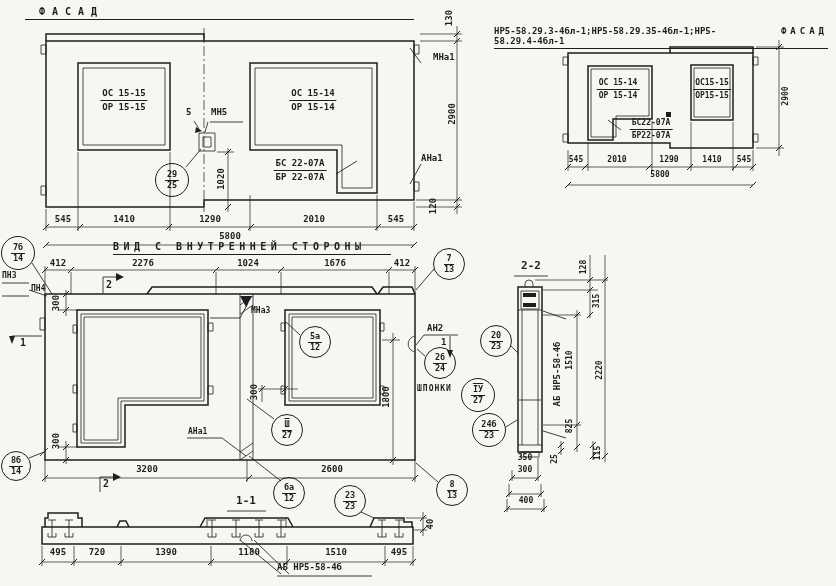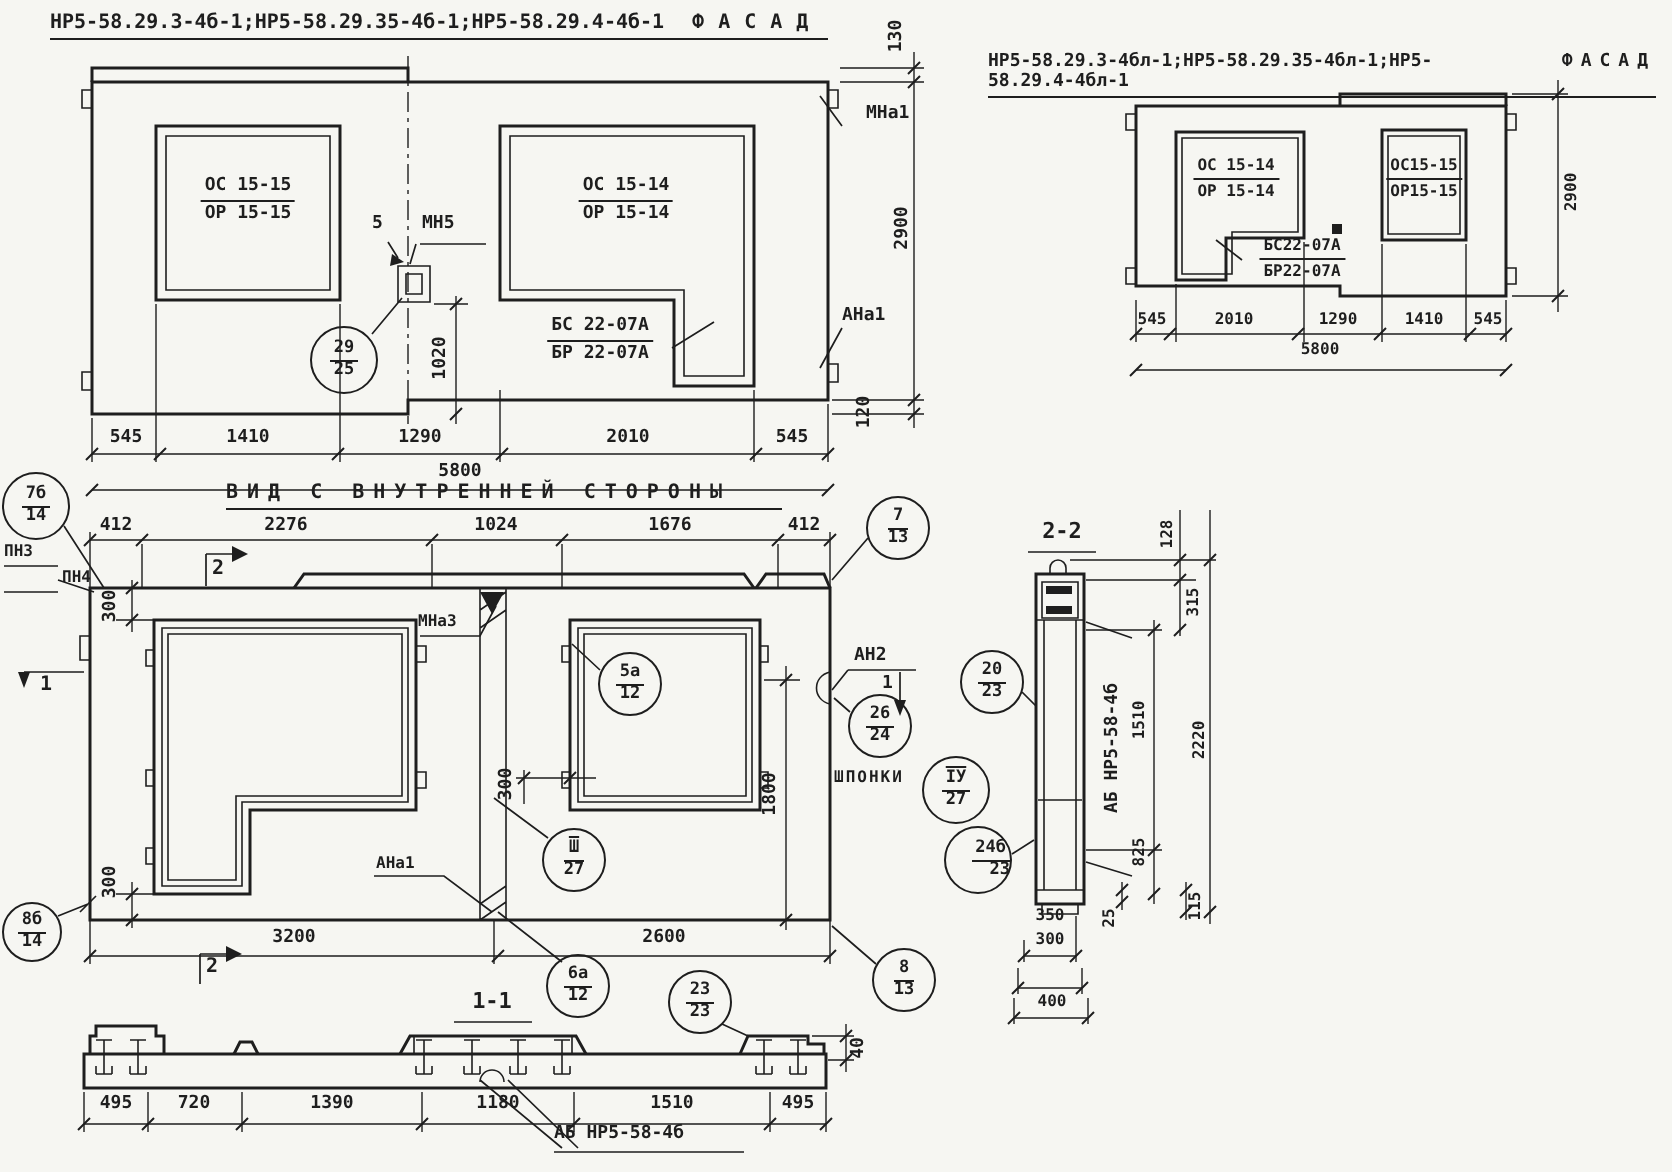--- a/index.html
+++ b/index.html
@@ -111,21 +111,20 @@
     <polygon points="447,350 453,350 450,358"></polygon>
     <polygon points="196,127 202,131 195,133"></polygon>
     <rect x="666" y="112" width="5" height="5"></rect>
     <polygon points="240,296 252,296 246,307"></polygon>
     <rect x="523" y="293" width="13" height="4"></rect>
     <rect x="523" y="303" width="13" height="4"></rect>
   </g>
 </svg>
 
 <div class="ttl md" style="left:25px;top:6px;width:389px;">
-  <span class="code">НР5-58.29.3-4б-1;НР5-58.29.35-4б-1;НР5-58.29.4-4б-1</span>
   <span class="nm">ФАСАД</span>
 </div>
 <div class="ttl ttl2" style="left:494px;top:26px;width:334px;font-size:9px;gap:36px;">
   <span class="code">НР5-58.29.3-4бл-1;НР5-58.29.35-4бл-1;НР5-58.29.4-4бл-1</span>
   <span class="nm">ФАСАД</span>
 </div>
 <div class="ttl md" style="left:113px;top:241px;width:278px;letter-spacing:4.5px;">
   <span>ВИД С ВНУТРЕННЕЙ СТОРОНЫ</span>
 </div>
 <div class="lbl lg ctr" style="left:246px;top:495px;">1-1</div>
@@ -184,21 +183,21 @@
 <div class="lbl ctr" style="left:335px;top:259px;">1676</div>
 <div class="lbl ctr" style="left:402px;top:259px;">412</div>
 <div class="lbl sm" style="left:2px;top:272px;">ПН3</div>
 <div class="lbl sm" style="left:2px;top:285px;padding-left:29px;">ПН4</div>
 <div class="lbl md" style="left:106px;top:280px;">2</div>
 <div class="lbl md" style="left:20px;top:338px;">1</div>
 <div class="lbl md" style="left:103px;top:479px;">2</div>
 <div class="lbl vt" style="left:56px;top:303px;">300</div>
 <div class="lbl vt" style="left:56px;top:441px;">300</div>
 <div class="lbl vt" style="left:254px;top:392px;">300</div>
-<div class="lbl sm" style="left:209px;top:307px;">МНа3</div>
+<div class="lbl sm" style="left:209px;top:307px;padding-left:42px;">МНа3</div>
 <div class="lbl sm" style="left:188px;top:428px;">АНа1</div>
 <div class="lbl" style="left:427px;top:324px;">АН2</div>
 <div class="lbl" style="left:441px;top:338px;">1</div>
 <div class="lbl sm" style="left:417px;top:385px;letter-spacing:1px;">ШПОНКИ</div>
 <div class="lbl vt" style="left:386px;top:397px;">1800</div>
 <div class="lbl ctr" style="left:147px;top:465px;">3200</div>
 <div class="lbl ctr" style="left:332px;top:465px;">2600</div>
 
 <div class="co" style="left:155px;top:163px;width:34px;height:34px;">
   <span class="cot">29</span>
@@ -225,21 +224,21 @@
   <span>24</span>
 </div>
 <div class="co" style="left:461px;top:378px;width:34px;height:34px;">
   <span class="cot ov">ІУ</span>
   <span>27</span>
 </div>
 <div class="co" style="left:480px;top:325px;width:32px;height:32px;">
   <span class="cot">20</span>
   <span>23</span>
 </div>
-<div class="co" style="left:472px;top:413px;width:34px;height:34px;align-items:flex-end;">
+<div class="co" style="left:472px;top:413px;width:34px;height:34px;">
   <span class="cot">24б</span>
   <span>23</span>
 </div>
 <div class="co" style="left:1px;top:451px;width:30px;height:30px;">
   <span class="cot">8б</span>
   <span>14</span>
 </div>
 <div class="co" style="left:273px;top:477px;width:32px;height:32px;">
   <span class="cot">6а</span>
   <span>12</span>

